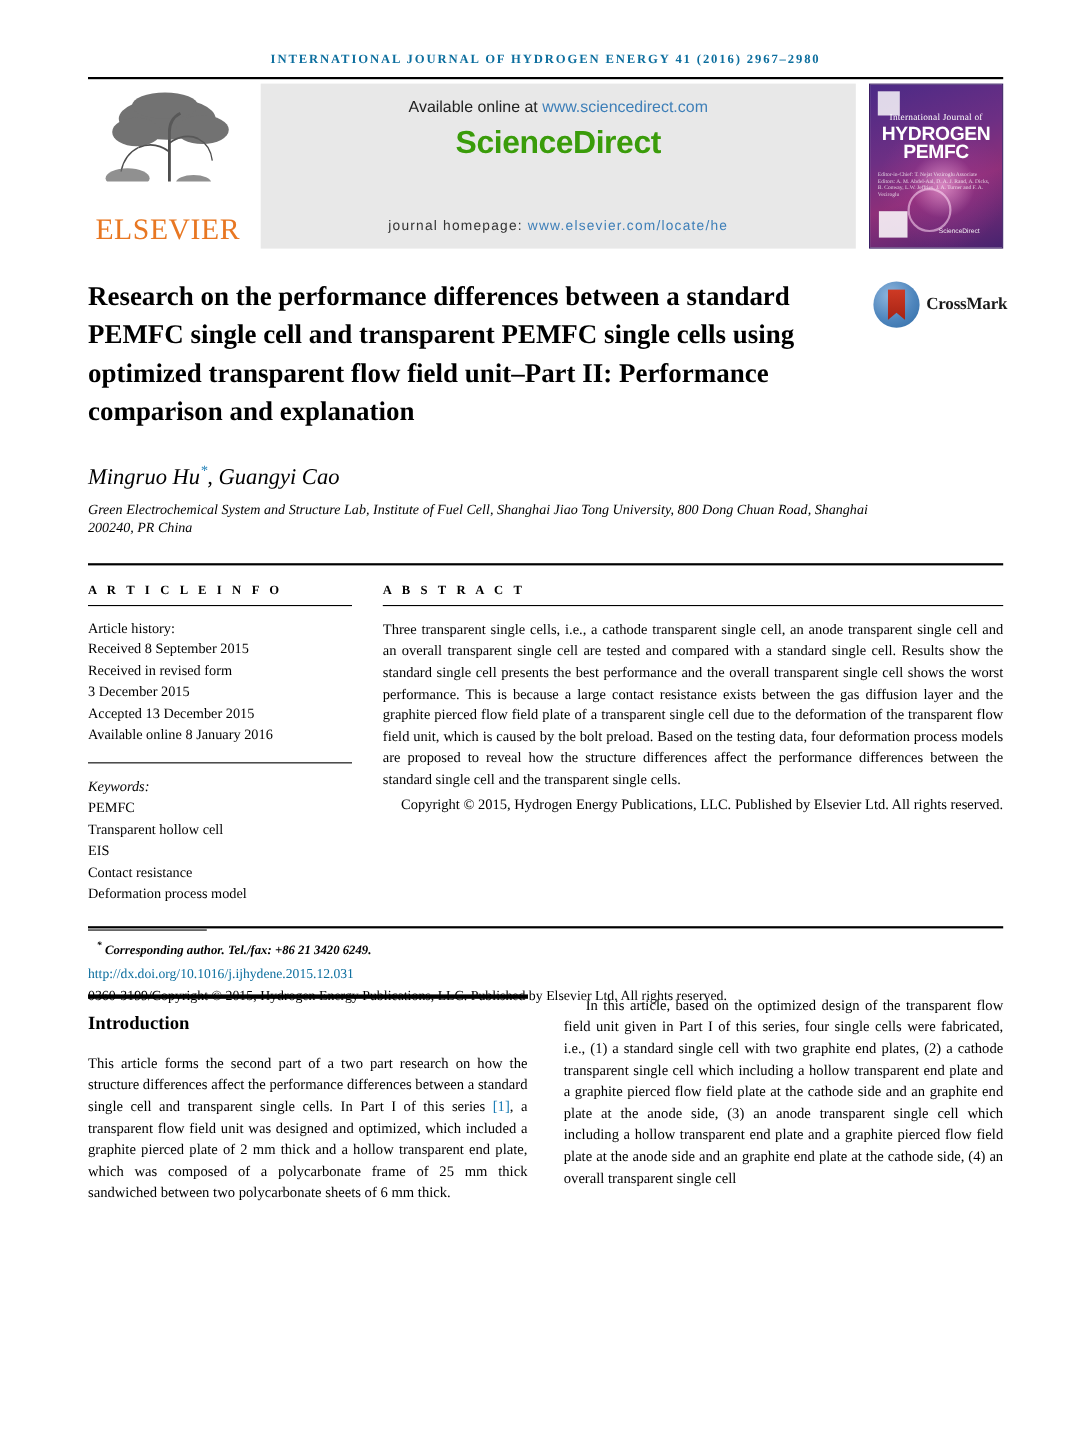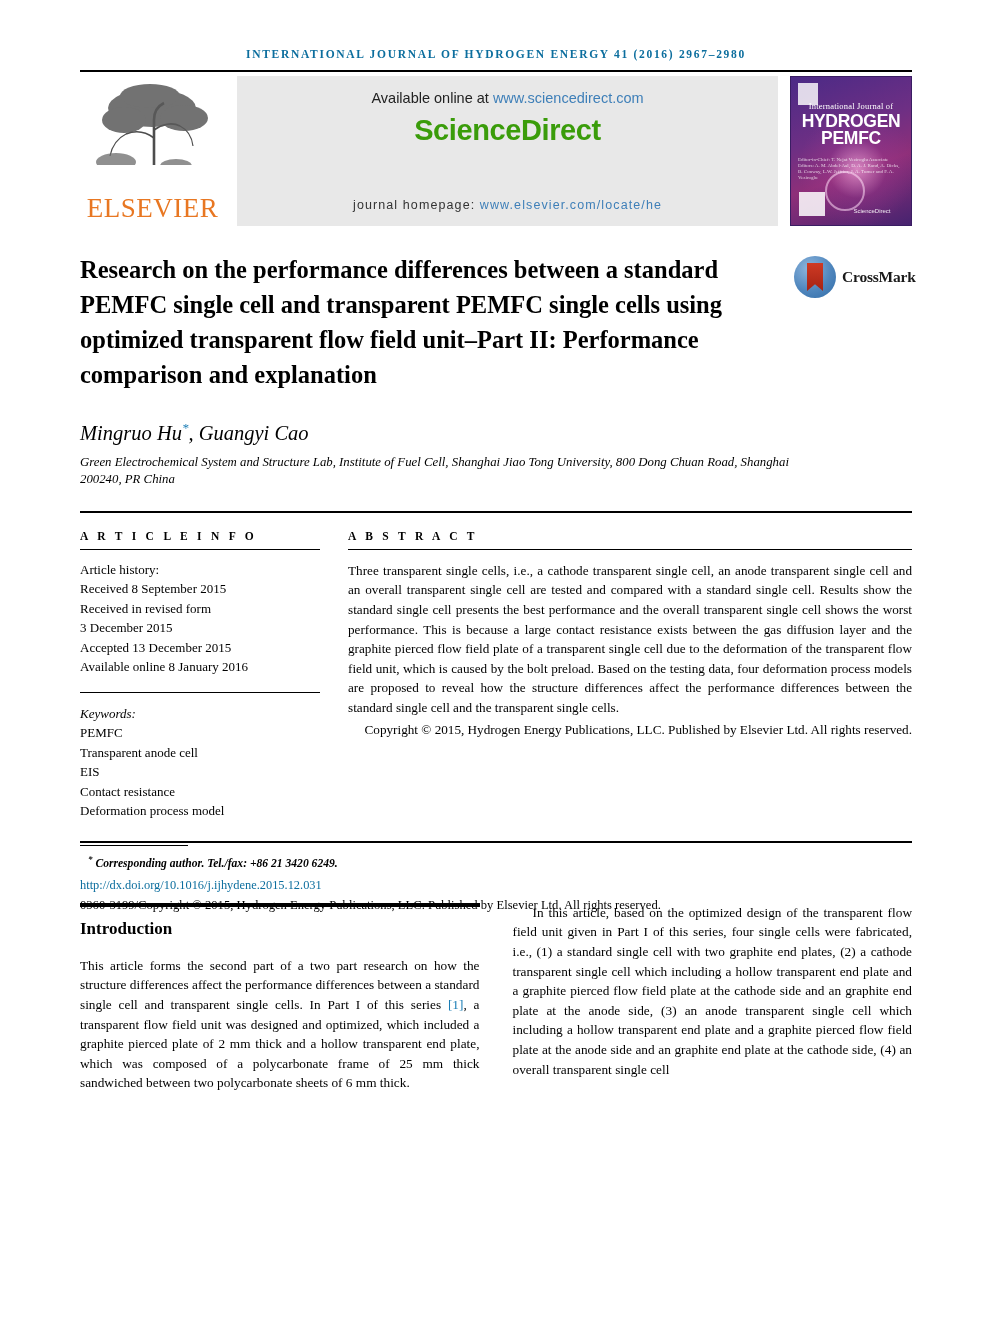--- a/index.html
+++ b/index.html
@@ -299,21 +299,21 @@
         <div>Received 8 September 2015</div>
         <div>Received in revised form</div>
         <div>3 December 2015</div>
         <div>Accepted 13 December 2015</div>
         <div>Available online 8 January 2016</div>
       </div>
       <div class="kw-rule"></div>
       <div class="kw-body">
         <div class="kw-head">Keywords:</div>
         <div>PEMFC</div>
-        <div>Transparent anode cell</div>
+        <div>Transparent hollow cell</div>
         <div>EIS</div>
         <div>Contact resistance</div>
         <div>Deformation process model</div>
       </div>
     </div>
 
     <div class="abs-col">
       <div class="sec-label">A B S T R A C T</div>
       <div class="sec-rule"></div>
       <div class="abs-body">Three transparent single cells, i.e., a cathode transparent single cell, an anode transparent single cell and an overall transparent single cell are tested and compared with a standard single cell. Results show the standard single cell presents the best performance and the overall transparent single cell shows the worst performance. This is because a large contact resistance exists between the gas diffusion layer and the graphite pierced flow field plate of a transparent single cell due to the deformation of the transparent flow field unit, which is caused by the bolt preload. Based on the testing data, four deformation process models are proposed to reveal how the structure differences affect the performance differences between the standard single cell and the transparent single cells.</div>

